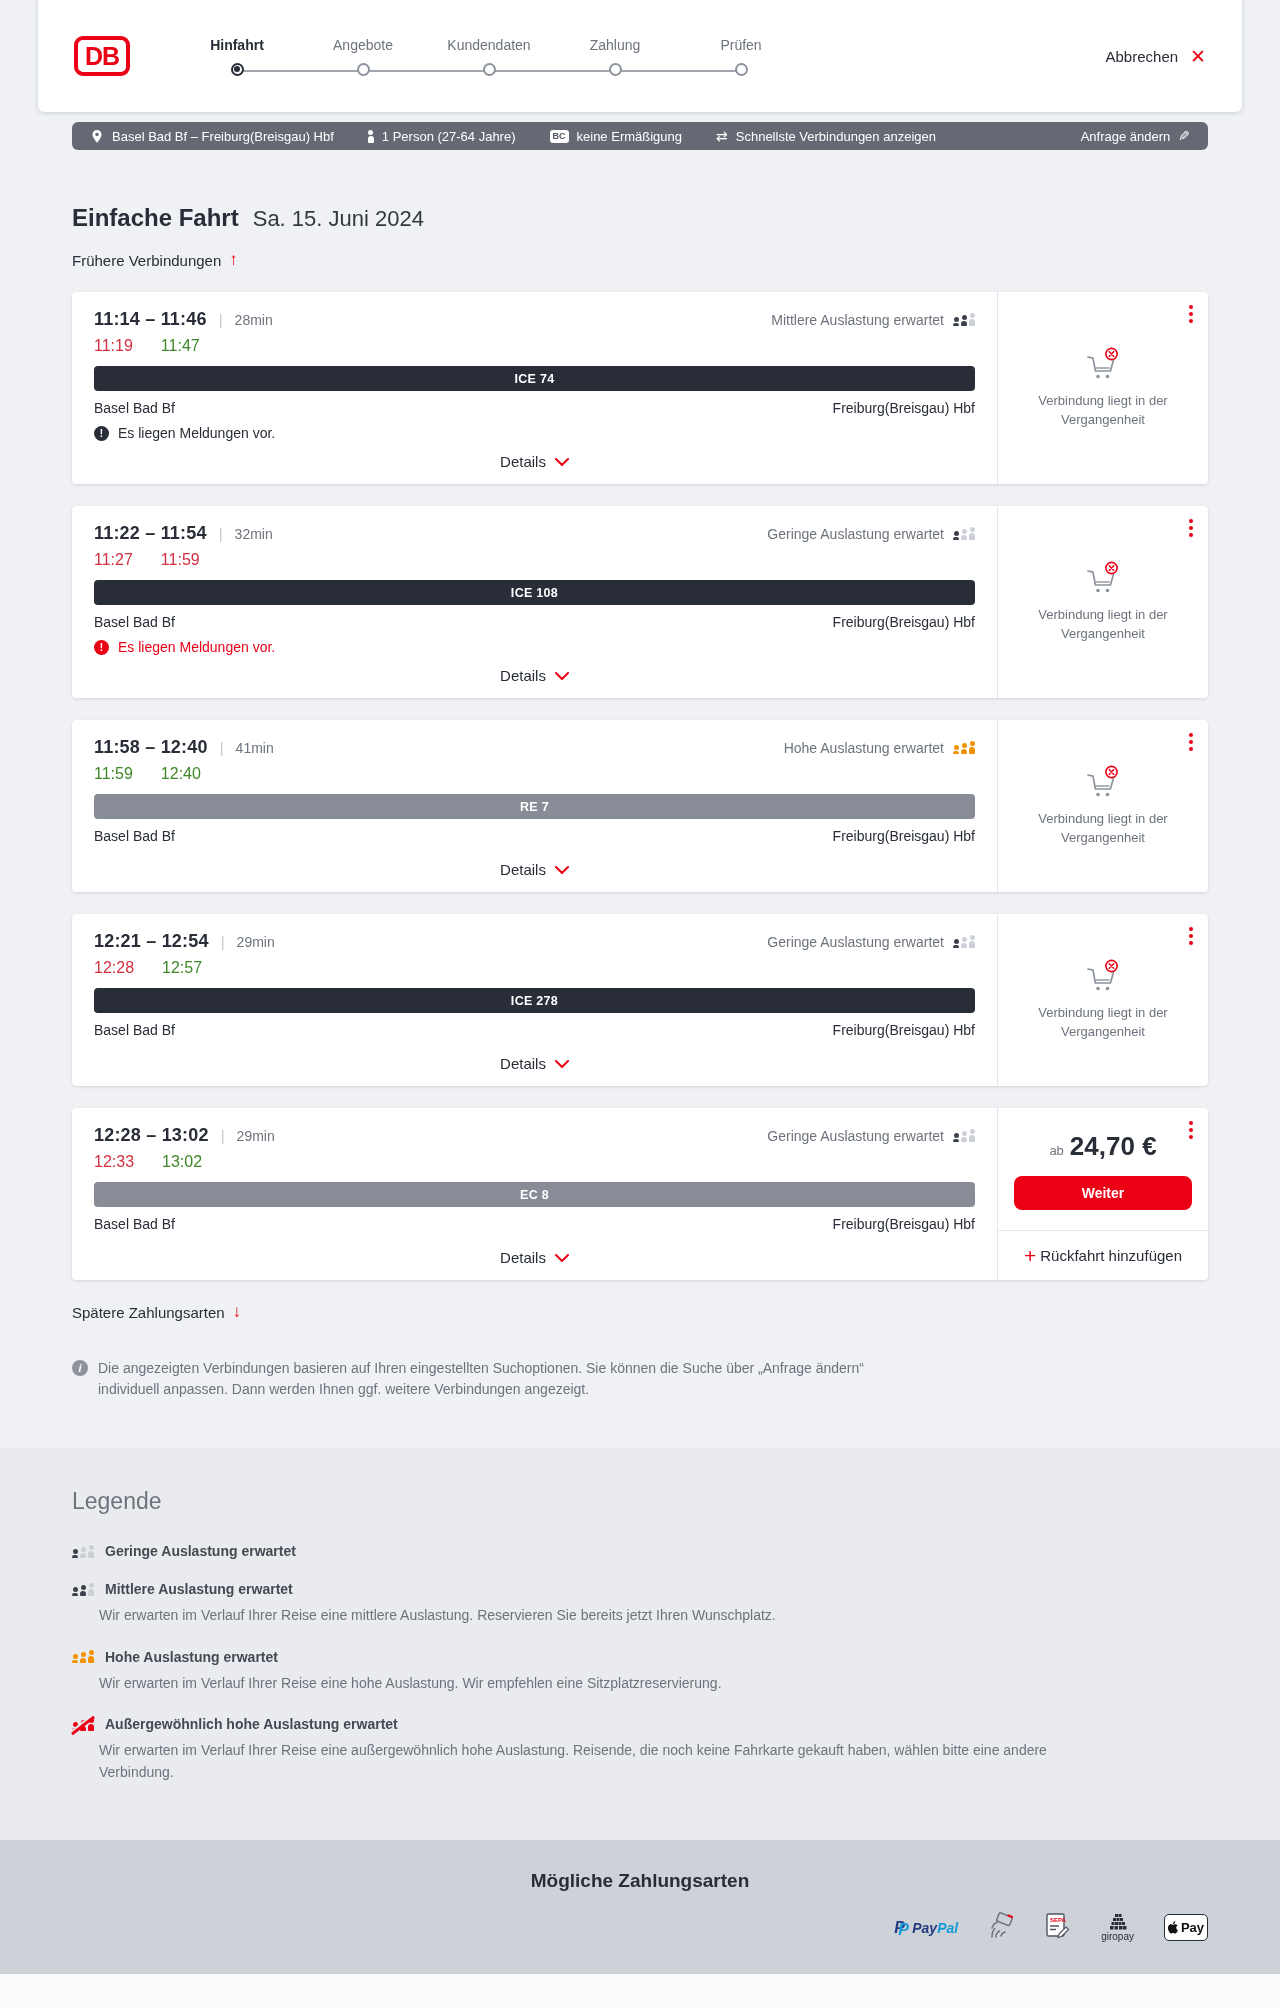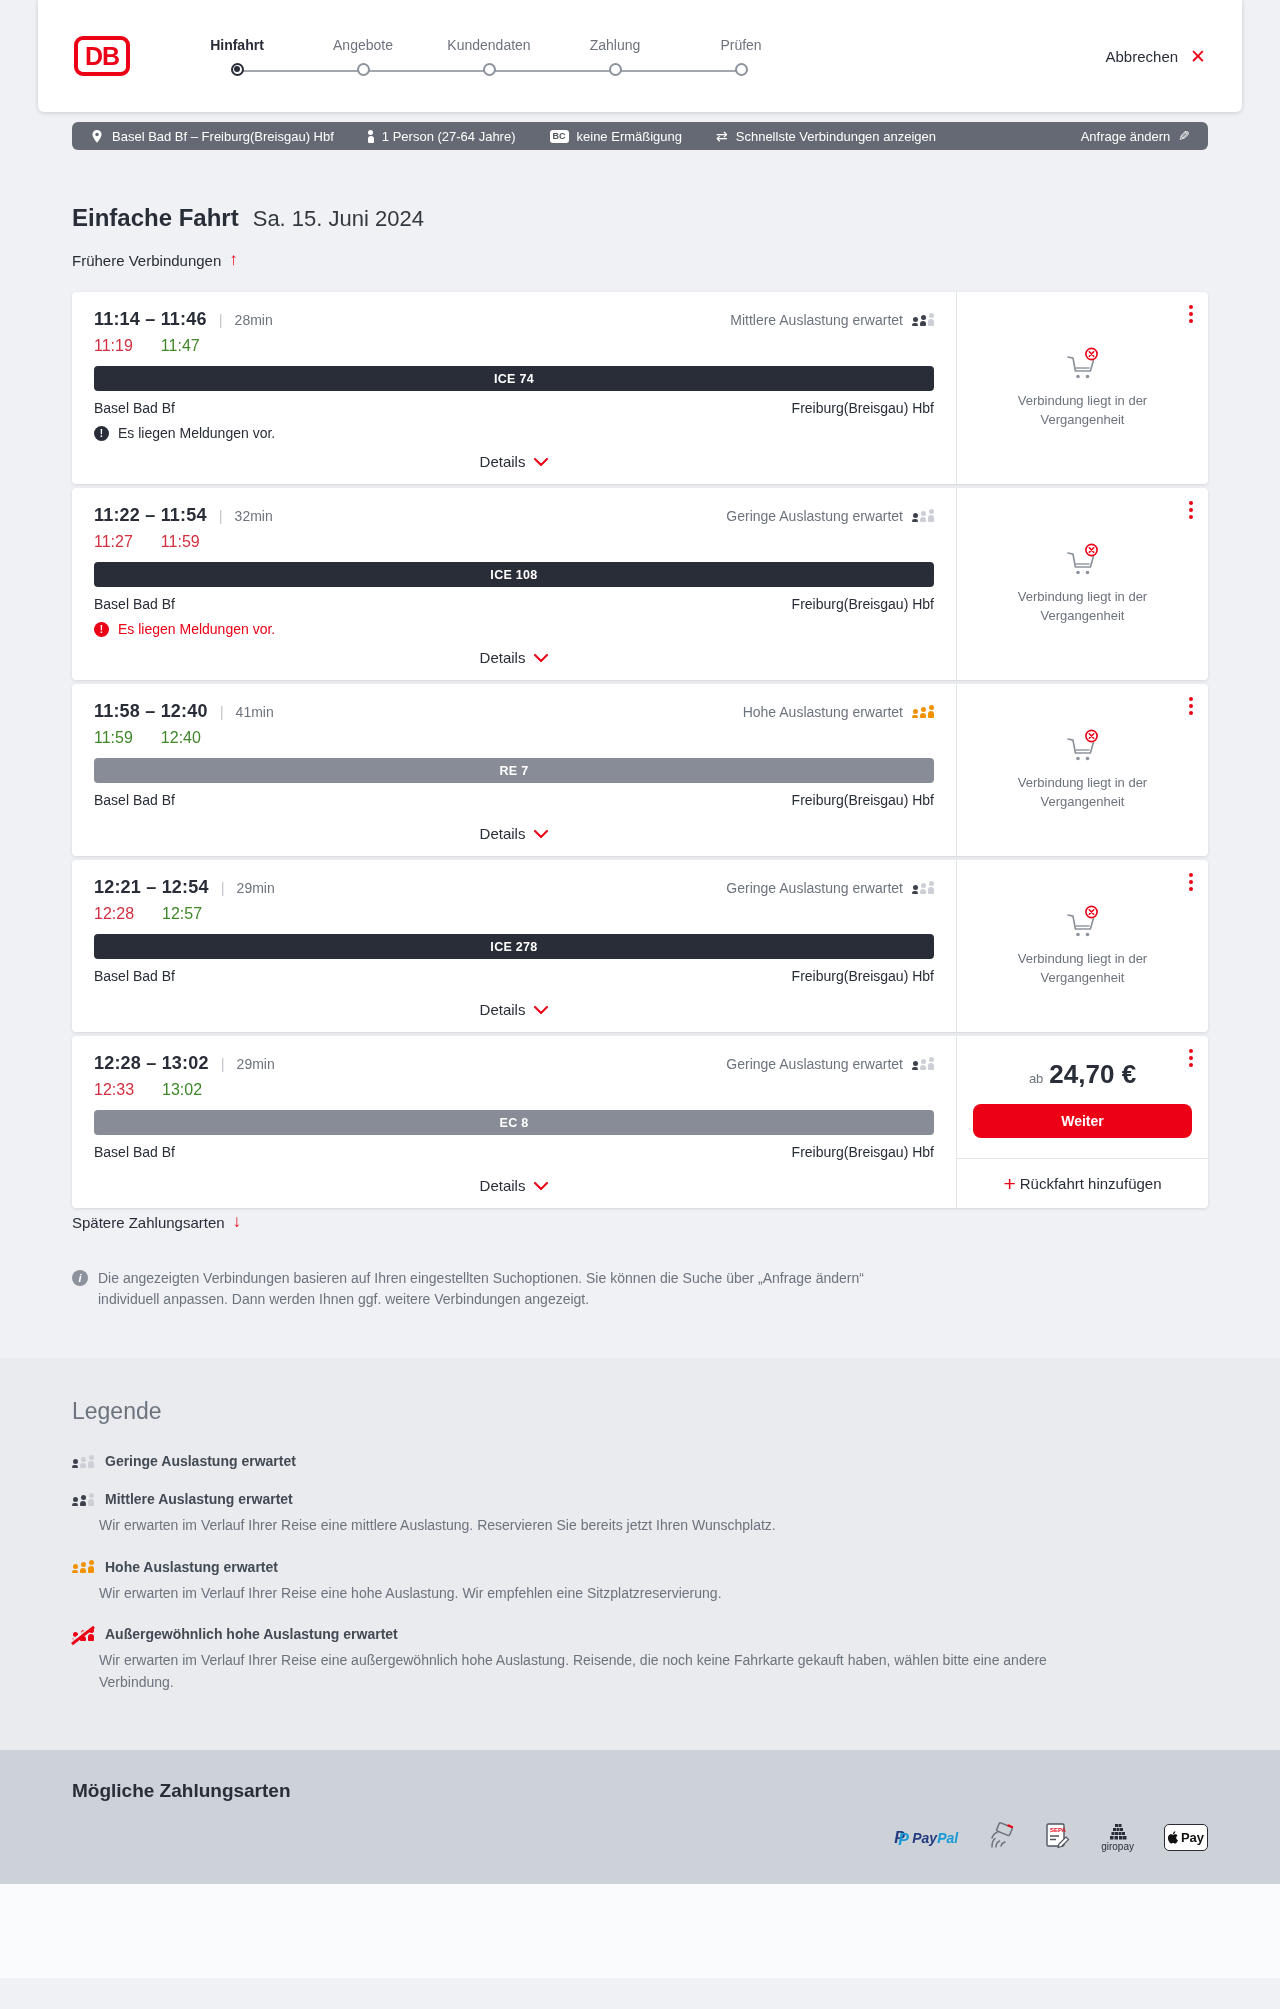--- a/index.html
+++ b/index.html
@@ -57,21 +57,21 @@
   .main { padding:54px 72px 48px; }
   .pagetitle { display:flex; align-items:baseline; gap:14px; }
   .pagetitle h1 { font-size:24px; font-weight:800; color:#282d37; display:inline; }
   .pagetitle .date { font-size:22px; font-weight:400; color:#33383f; }
   .navlink { margin-top:18px; display:flex; align-items:center; gap:8px; font-size:15px;
              color:#282d37; cursor:pointer; width:max-content; }
   .arrow-up::before { content:"↑"; color:#ec0016; font-size:17px; font-weight:700; }
   .arrow-down::before { content:"↓"; color:#ec0016; font-size:17px; font-weight:700; }
   .cards { margin-top:22px; }
   .card { background:#fff; border-radius:4px; box-shadow:0 1px 3px rgba(40,45,55,.14);
-          display:flex; margin-bottom:4px; min-height:172px; }
+          display:flex; margin-bottom:22px; min-height:172px; }
   .card-left { flex:1; padding:17px 22px 14px; display:flex; flex-direction:column; }
   .row-top { display:flex; align-items:center; }
   .times { font-size:18px; font-weight:800; color:#282d37; letter-spacing:.2px; }
   .pipe { color:#c3c7cc; margin:0 12px; font-size:15px; }
   .dur { font-size:14px; color:#6d737d; }
   .occwrap { margin-left:auto; display:flex; align-items:center; gap:9px;
              font-size:14px; color:#6d737d; }
   .occ { display:inline-flex; align-items:flex-end; gap:2px; position:relative; }
   .occ .slash { position:absolute; left:-3px; top:46%; width:28px; height:3px;
                 background:#ec0016; transform:rotate(-38deg);
@@ -89,21 +89,21 @@
   .row-msg { margin-top:9px; display:flex; align-items:center; gap:9px; font-size:14px; }
   .row-msg.info  { color:#282d37; }
   .row-msg.alert { color:#ec0016; }
   .bangicon { width:15px; height:15px; border-radius:50%; background:currentColor;
               position:relative; flex:0 0 auto; }
   .bangicon::after { content:"!"; position:absolute; inset:0; display:flex;
               align-items:center; justify-content:center; color:#fff;
               font-size:10px; font-weight:700; }
   .row-details { margin-top:auto; padding-top:12px; display:flex; align-items:center;
                  justify-content:center; gap:9px; font-size:15px; color:#282d37; cursor:pointer; }
-  .card-right { width:252px; border-left:1px solid #e3e6e9; position:relative;
+  .card-right { width:211px; border-left:1px solid #e3e6e9; position:relative;
                 display:flex; flex-direction:column; }
   .dots { position:absolute; top:11px; right:13px; display:flex; flex-direction:column;
           gap:3px; cursor:pointer; padding:2px; }
   .dots span { width:4px; height:4px; border-radius:50%; background:#ec0016; }
   .pastwrap { margin:auto; text-align:center; padding:10px 20px; color:#6d737d;
               font-size:13px; line-height:1.4; }
   .pastwrap svg { margin-bottom:6px; }
   .pricewrap { flex:1; display:flex; flex-direction:column; align-items:center;
                justify-content:center; padding:14px 16px 12px; }
   .priceline { display:flex; align-items:baseline; gap:6px; }
@@ -124,21 +124,21 @@
            justify-content:center; font-size:11px; font-weight:700; font-style:italic; }
   
   .legend { background:#e9ebee; padding:40px 72px 34px; }
   .legend h2 { font-size:23px; font-weight:400; color:#6d737d; margin-bottom:28px; }
   .litem { margin-bottom:22px; }
   .lhead { display:flex; align-items:center; gap:11px; font-size:14px; font-weight:700;
            color:#434a54; }
   .ldesc { margin:8px 0 0 27px; font-size:14px; color:#6d737d; line-height:1.55;
            max-width:960px; }
   
-  .payments { background:#cdd2d8; padding:30px 72px 30px; text-align:left; }
+  .payments { background:#cdd2d8; padding:30px 72px 30px; text-align:center; }
   .payments h2 { font-size:19px; font-weight:800; color:#282d37; margin-bottom:20px; }
   .payrow { display:flex; justify-content:flex-end; align-items:center; gap:30px; }
   .paypal { display:flex; align-items:center; gap:3px; font-weight:700; font-style:italic;
             font-size:14px; }
   .pp-mark { position:relative; width:15px; height:18px; }
   .pp-mark i { position:absolute; font-style:italic; font-weight:800; font-size:16px; }
   .pp-mark i:nth-child(1) { color:#253b80; left:0; top:0; }
   .pp-mark i:nth-child(2) { color:#179bd7; left:4px; top:2px; }
   .pp-pay { color:#253b80; } .pp-pal { color:#179bd7; }
   .giropay { display:flex; flex-direction:column; align-items:center; gap:1px; }

